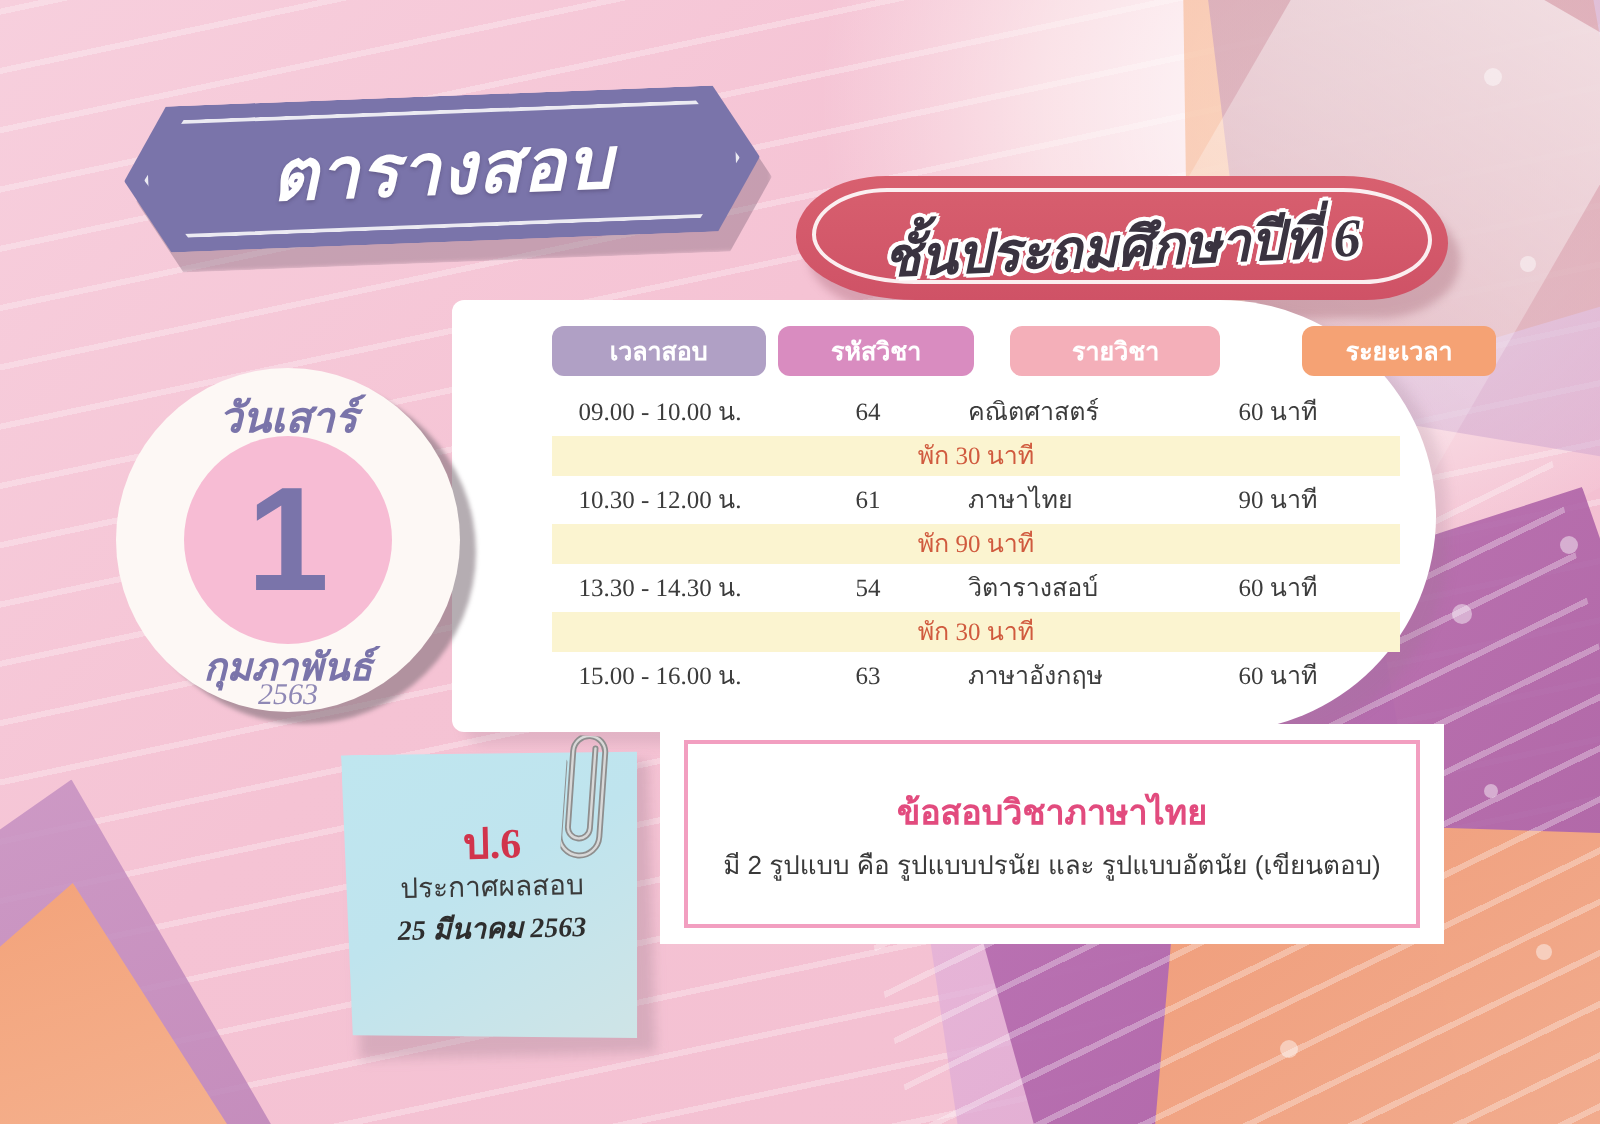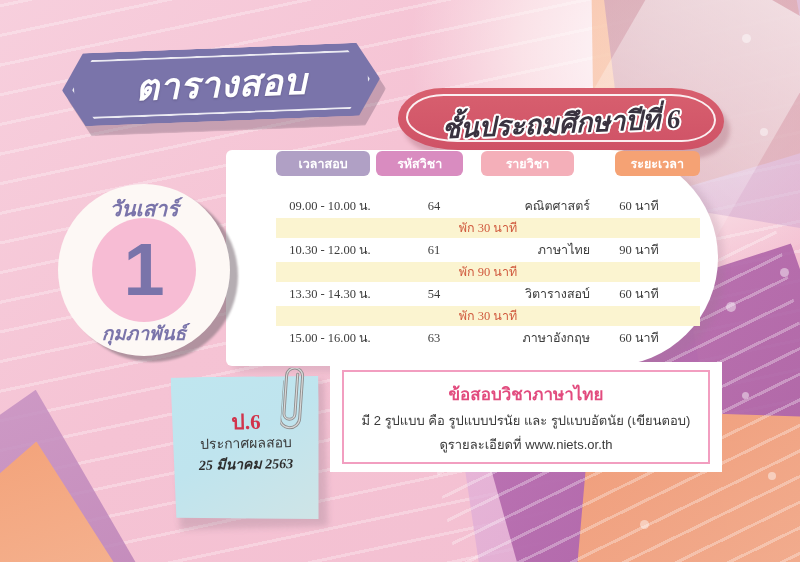--- a/index.html
+++ b/index.html
@@ -203,21 +203,21 @@
     font-style:italic;
   }
   .circle-year {
     position:absolute; left:58px; top:340px; width:172px; text-align:center;
     color:#8f88b5; font-size:15px;
     font-family:"Liberation Serif","DejaVu Serif",serif;
     font-style:italic;
   }
   
   .tbl-headers {
-    position:absolute; left:276px; top:151px; width:424px;
+    position:absolute; left:276px; top:163px; width:472px;
     display:flex; gap:6px;
   }
   .hcell {
     height:25px; border-radius:6px;
     display:flex; align-items:center; justify-content:center;
     color:#fff; font-size:12.5px; font-weight:bold;
     font-family:"Liberation Sans","DejaVu Sans",sans-serif;
   }
   .hcell.c0 { width:108px; background:#b0a0c5; }
   .hcell.c1 { width:100px; background:#d98cc0; }
@@ -227,21 +227,21 @@
   .tbl-body {
     position:absolute; left:276px; top:194px; width:424px;
   }
   .row {
     height:24px; display:flex; align-items:center;
     font-size:12.5px; color:#3c3c3c;
     font-family:"Liberation Serif","DejaVu Serif",serif;
   }
   .row .c0 { width:108px; text-align:center; }
   .row .c1 { width:100px; text-align:center; }
-  .row .c2 { width:106px; text-align:right; }
+  .row .c2 { width:106px; text-align:left; }
   .row .c3 { width:98px;  text-align:center; }
   .row.break {
     background:#fbf4d0; height:20px;
     justify-content:center;
     color:#d05a3e; font-size:12.5px;
   }
   
   .note-shadow {
     position:absolute; left:178px; top:382px; width:148px; height:146px;
     background:rgba(140,110,130,.28);
@@ -333,20 +333,21 @@
 
   <div class="panel-shadow"></div>
   <div class="panel"></div>
 
   <div class="circle-shadow"></div>
   <div class="circle-white"></div>
   <div class="circle-pink"></div>
   <div class="circle-day">วันเสาร์</div>
   <div class="circle-num">1</div>
   <div class="circle-month">กุมภาพันธ์</div>
+  <div class="circle-year">2563</div>
 
   <div class="tbl-headers">
     <div class="hcell c0">เวลาสอบ</div>
     <div class="hcell c1">รหัสวิชา</div>
     <div class="hcell c2">รายวิชา</div>
     <div class="hcell c3">ระยะเวลา</div>
   </div>
 
   <div class="tbl-body" id="tbl-body">
       <div class="row">
@@ -392,16 +393,15 @@
 
   <svg class="clip" viewBox="0 0 24 62">
     <path d="M14 6 v40 a5.5 5.5 0 0 1 -11 0 v-38 a8 8 0 0 1 16 0 v42 a10 10 0 0 1 -20 0 v-36" fill="none" stroke="#8e8e8e" stroke-width="3" stroke-linecap="round"></path>
     <path d="M14 6 v40 a5.5 5.5 0 0 1 -11 0 v-38 a8 8 0 0 1 16 0 v42 a10 10 0 0 1 -20 0 v-36" fill="none" stroke="#d8d8d8" stroke-width="1.2" stroke-linecap="round"></path>
   </svg>
 
   <div class="info-white"></div>
   <div class="info-box">
     <div class="info-title">ข้อสอบวิชาภาษาไทย</div>
     <div class="info-l1">มี 2 รูปแบบ คือ รูปแบบปรนัย และ รูปแบบอัตนัย (เขียนตอบ)</div>
-    <div class="info-l2">ดูรายละเอียดที่ www.niets.or.th</div>
   </div>
 
 </div>
 
 </body></html>

